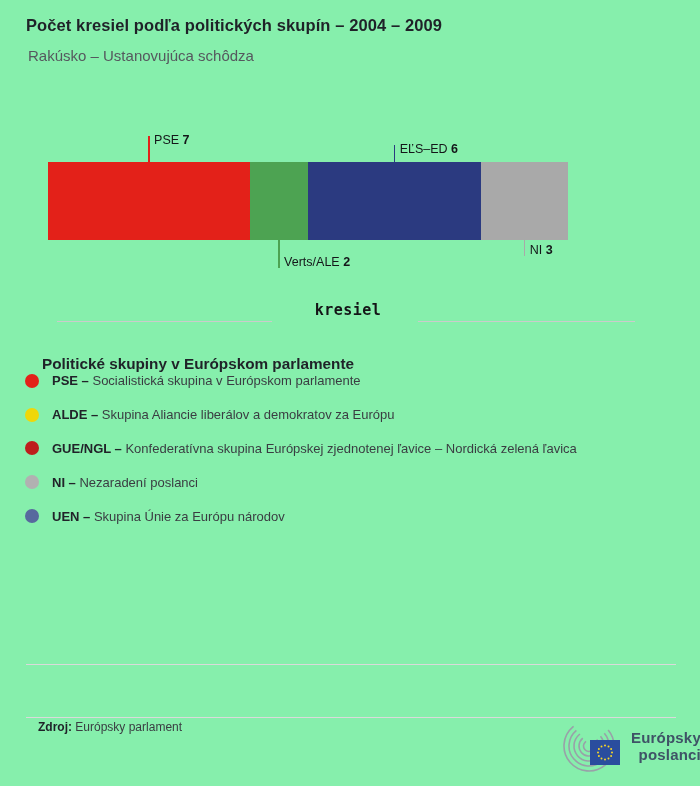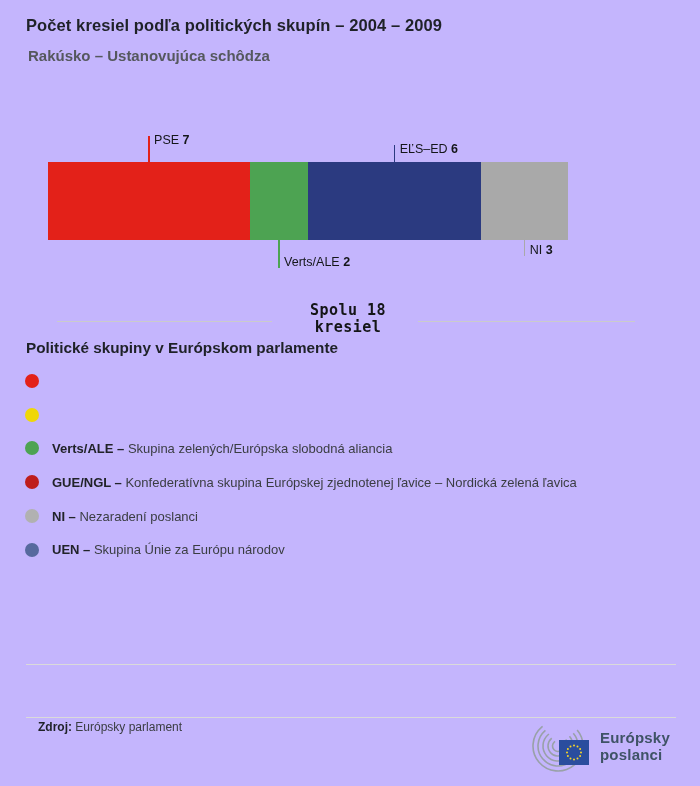--- a/index.html
+++ b/index.html
@@ -1,26 +1,26 @@
 <!DOCTYPE html>
 <html><head>
 <meta charset="utf-8">
 <style>
   html,body { margin:0; padding:0; background:#ffffff; }
   .page {
-    position:relative; width:700px; height:786px; background:#c4b5fd;
+    position:relative; width:700px; height:786px; background:#86efac;
     font-family:"Liberation Sans", sans-serif; overflow:hidden;
   }
   .title {
     position:absolute; left:26px; top:16px; margin:0;
     font-size:16.5px; font-weight:700; color:#1f2228; letter-spacing:0.1px;
   }
   .subtitle {
     position:absolute; left:28px; top:47px;
-    font-size:15px; font-weight:700; color:#55585e;
+    font-size:15px; font-weight:400; color:#55585e;
   }
   .chart-area { position:absolute; left:48px; top:130px; width:520px; height:142px; }
   .bar { position:absolute; left:0; top:32px; width:100%; height:78px; display:flex; }
   .segment { height:100%; }
   .callout { position:absolute; width:0; }
   .callout.above { bottom:110px; }
   .callout.below { top:110px; }
   .leader { position:absolute; left:-0.75px; width:1.5px; top:0; bottom:0; }
   .callout-text {
     position:absolute; left:5px; white-space:nowrap;
@@ -31,38 +31,38 @@
   .callout-text b { font-weight:700; }
   .total-block {
     position:absolute; left:276px; top:302px; width:144px; text-align:center;
     font-family:"DejaVu Sans Mono", monospace; font-weight:700;
     font-size:15px; line-height:17px; color:#141517; letter-spacing:0.5px;
   }
   .divider { position:absolute; height:1px; background:#cbcbcb; top:321px; }
   .divider.left  { left:57px;  width:215px; }
   .divider.right { left:418px; width:217px; }
   .legend-heading {
-    position:absolute; left:26px; top:339px; margin:0;
+    position:absolute; left:26px; top:339px; margin:16px;
     font-size:15.3px; font-weight:700; color:#1f2228;
   }
   .legend { position:absolute; left:25px; top:364px; right:18px; }
   .legend-row { display:flex; align-items:center; height:33.8px; }
   .legend-dot { width:14px; height:14px; border-radius:50%; margin-right:13px; flex:none; }
   .legend-text { font-size:13px; color:#3a3d42; white-space:nowrap; }
   .legend-text b { font-weight:700; color:#212329; }
   .rule { position:absolute; left:26px; width:650px; height:1px; background:#dadada; }
   .rule.top { top:664px; }
   .rule.bottom { top:717px; }
   .footnote {
     position:absolute; left:26px; top:670px; width:630px; margin:0;
     font-size:11.8px; line-height:19.5px; color:#43464b;
   }
   .source { position:absolute; left:26px; top:708px; margin:12px; font-size:12px; color:#3a3d42; }
   .source b { font-weight:700; color:#1f2228; }
-  .logo { position:absolute; left:529px; top:719px; display:flex; align-items:center; }
+  .logo { position:absolute; left:560px; top:719px; display:flex; align-items:center;text-align:right; }
   .logo-text {
     margin-left:7px; font-size:15px; font-weight:700;
     color:#3f5366; line-height:17.5px; letter-spacing:0.2px;
   }
 </style>
 </head>
 <body>
 
 <div class="page">
 
@@ -88,37 +88,34 @@
         <div class="leader" style="background: rgb(43, 58, 128);"></div>
         <span class="callout-text">EĽS–ED <b>6</b></span>
       </div>
       <div class="callout below" style="left: 91.6667%; height: 16px;">
         <div class="leader" style="background: rgb(169, 169, 169);"></div>
         <span class="callout-text">NI <b>3</b></span>
       </div>
     </div>
 
   <div class="total-block">
-    <div>Spolu 18</div>
     <div>kresiel</div>
   </div>
   <div class="divider left"></div>
   <div class="divider right"></div>
 
   <h2 class="legend-heading">Politické skupiny v Európskom parlamente</h2>
   <div class="legend">
       <div class="legend-row">
         <span class="legend-dot" style="background: rgb(227, 33, 25);"></span>
+        <span class="legend-text"><b>PSE – </b>Socialistická skupina v Európskom parlamente</span>
       </div>
       <div class="legend-row">
         <span class="legend-dot" style="background: rgb(239, 215, 8);"></span>
-      </div>
-      <div class="legend-row">
-        <span class="legend-dot" style="background: rgb(77, 163, 82);"></span>
-        <span class="legend-text"><b>Verts/ALE – </b>Skupina zelených/Európska slobodná aliancia</span>
+        <span class="legend-text"><b>ALDE – </b>Skupina Aliancie liberálov a demokratov za Európu</span>
       </div>
       <div class="legend-row">
         <span class="legend-dot" style="background: rgb(190, 29, 28);"></span>
         <span class="legend-text"><b>GUE/NGL – </b>Konfederatívna skupina Európskej zjednotenej ľavice – Nordická zelená ľavica</span>
       </div>
       <div class="legend-row">
         <span class="legend-dot" style="background: rgb(177, 177, 177);"></span>
         <span class="legend-text"><b>NI – </b>Nezaradení poslanci</span>
       </div>
       <div class="legend-row">

